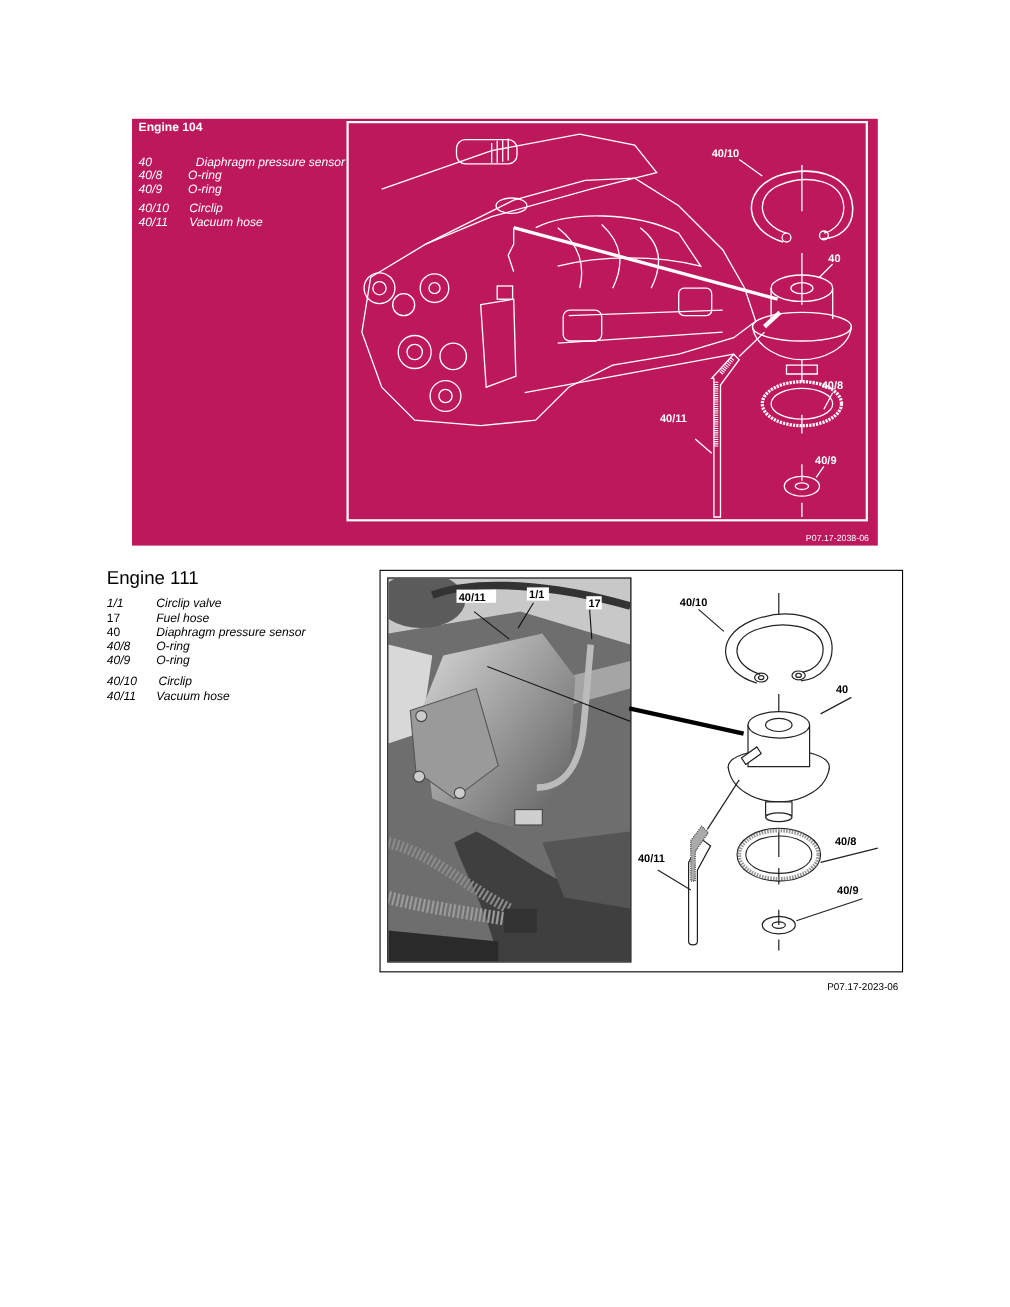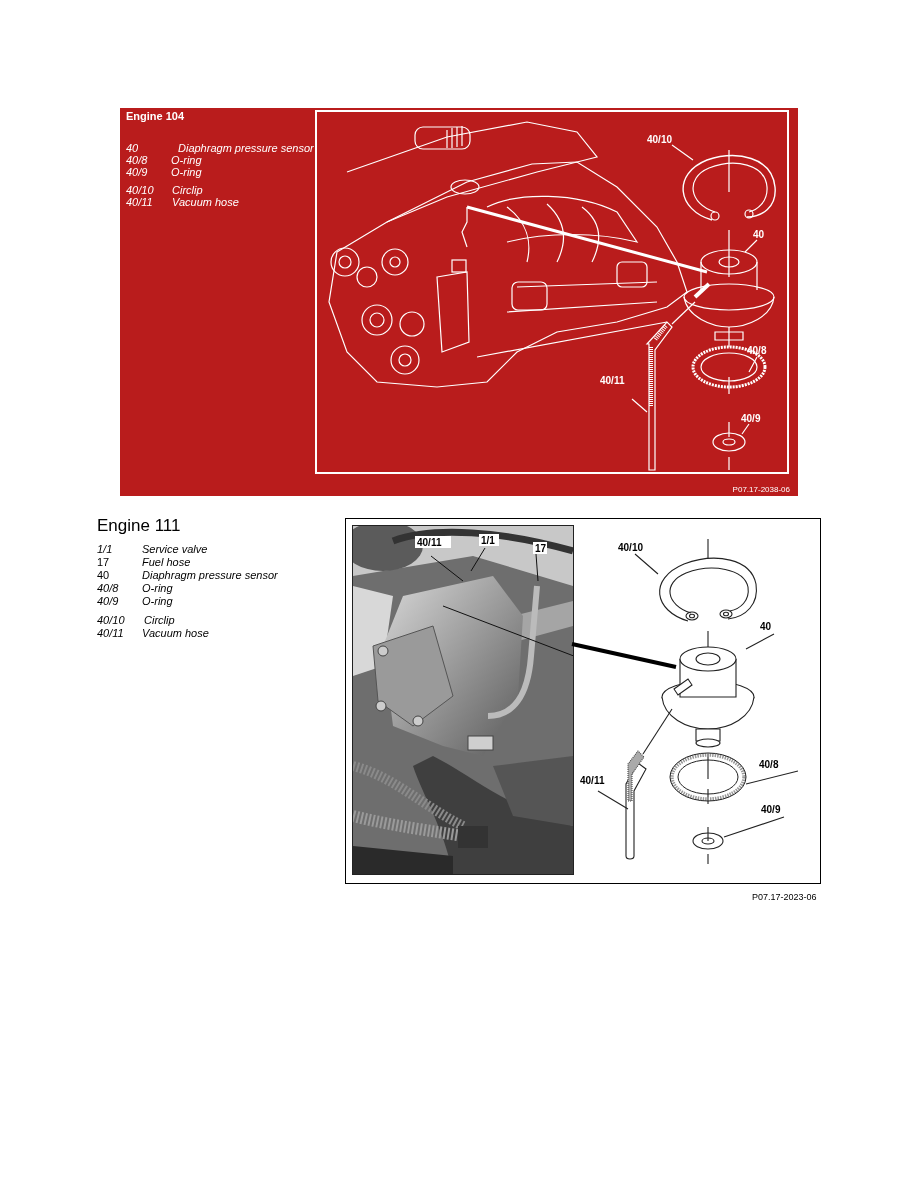--- a/index.html
+++ b/index.html
@@ -1,19 +1,19 @@
 <!DOCTYPE html>
 <html><head>
 <meta charset="utf-8">
 <style>
   html, body { margin:0; padding:0; background:#ffffff; }
   body { width:918px; height:1188px; position:relative; overflow:hidden; font-family:"Liberation Sans", sans-serif; }
 
   
-  .panel104 { position:absolute; left:120px; top:108px; width:678px; height:388px; background:#b91c1c; }
+  .panel104 { position:absolute; left:120px; top:108px; width:678px; height:388px; background:#be185d; }
   .panel104 .title { position:absolute; left:6px; top:2px; color:#fff; font-weight:bold; font-size:11px; }
   .legend104 { position:absolute; left:6px; top:34px; color:#fff; font-size:11px; font-style:italic; line-height:12px; }
   .legend104 .row { display:flex; height:12px; }
   .legend104 .row.gap { margin-top:6px; }
   .legend104 .code { width:45px; }
   .legend104 .row.r0 .code { width:52px; }
   .legend104 .row.r3 .code, .legend104 .row.r4 .code { width:46px; }
   .frame104 { position:absolute; left:195px; top:2px; width:474px; height:364px; border:2px solid #fff; box-sizing:border-box; }
   .frame104 svg { position:absolute; left:0; top:0; }
   .fig104 { position:absolute; right:8px; bottom:2px; color:#fff; font-size:8px; }
@@ -136,21 +136,21 @@
       <text x="283" y="272" fill="#fff" stroke="none" class="lbl">40/11</text>
     </svg>
   </div>
   <div class="fig104">P07.17-2038-06</div>
 </div>
 
 <div class="title111">Engine 111</div>
 <div class="legend111">
   <div class="row">
       <span class="code">1/1</span>
-      <span class="desc">Service valve</span>
+      <span class="desc">Circlip valve</span>
     </div>
   <div class="row plain">
       <span class="code">17</span>
       <span class="desc">Fuel hose</span>
     </div>
   <div class="row plain">
       <span class="code">40</span>
       <span class="desc">Diaphragm pressure sensor</span>
     </div>
   <div class="row">

